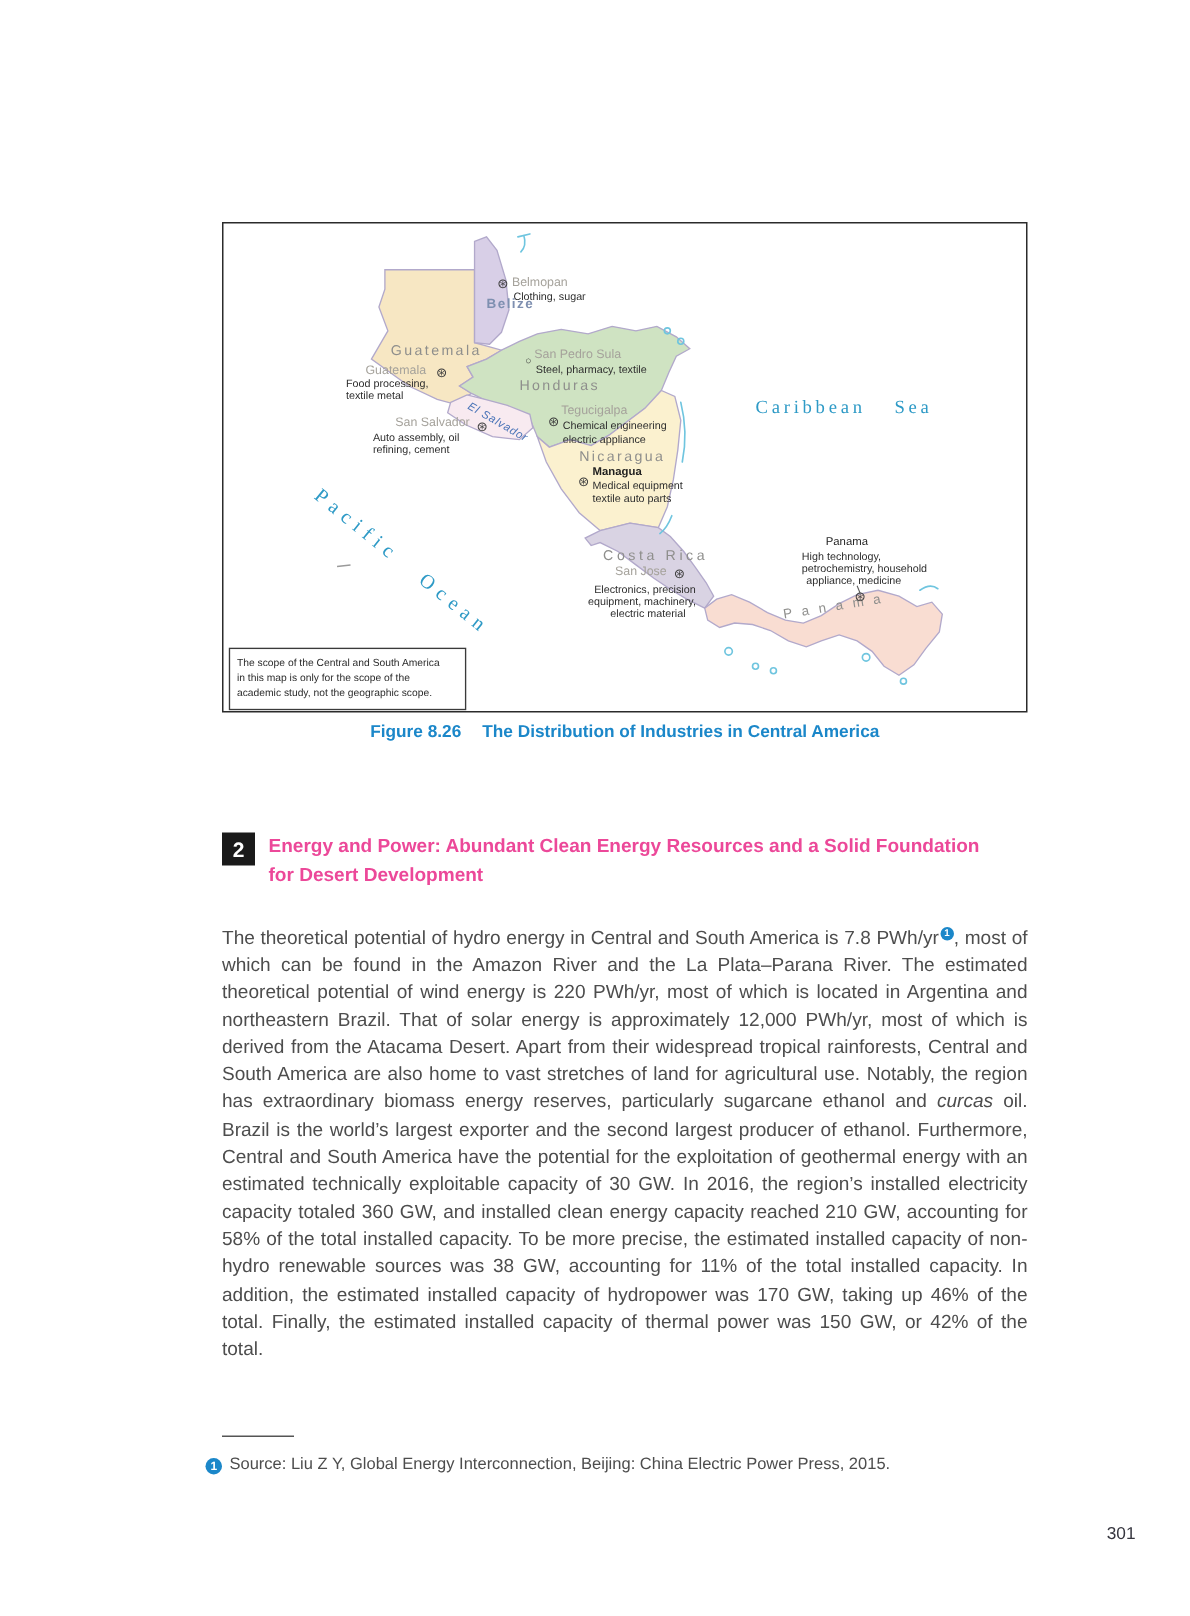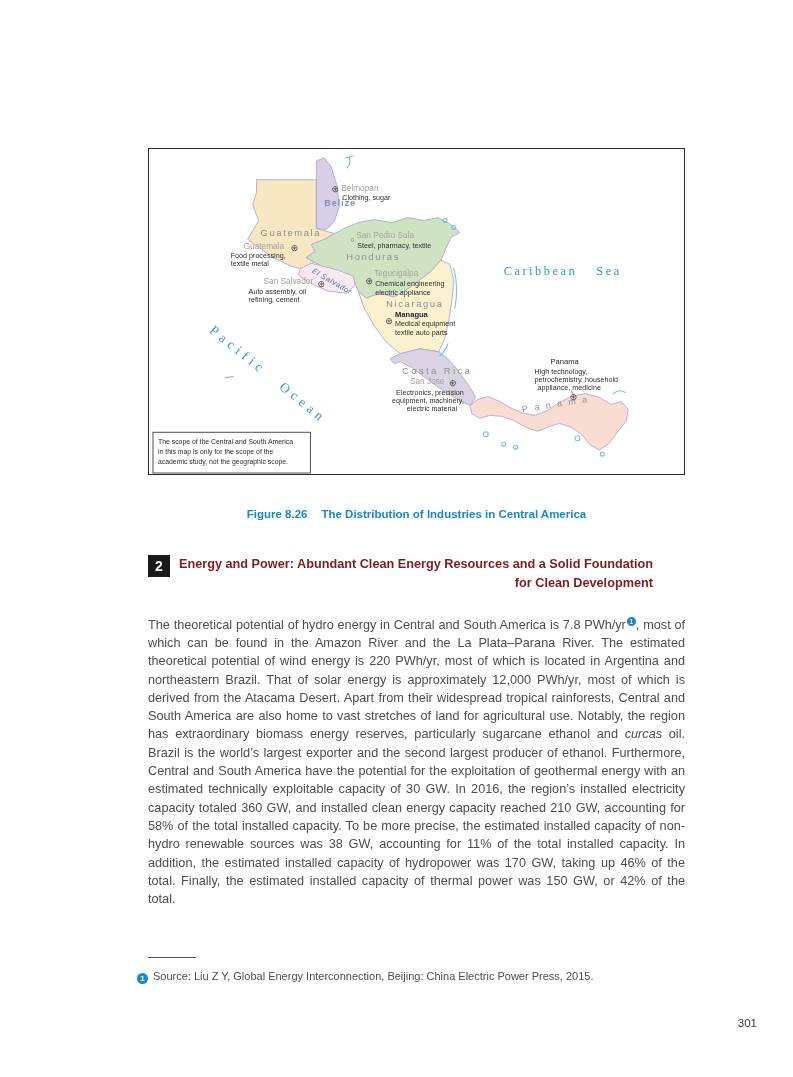--- a/index.html
+++ b/index.html
@@ -28,31 +28,31 @@
   .marker{fill:#3c3c3c;font-size:9px;text-anchor:middle;}
   .marker.small{font-size:7px;}
   .sea-label{fill:#2e9ac6;font-family:"Liberation Serif",serif;font-size:12.5px;letter-spacing:2.5px;}
   .sea-label.pacific{font-size:13.5px;letter-spacing:4.5px;}
   .note-rect{fill:#ffffff;stroke:#3a3a3a;stroke-width:0.9;}
   .note-text{fill:#2b2b2b;font-size:6.9px;}
   .leader{stroke:#555;stroke-width:0.7;}
   .dash{stroke:#9a9a9a;stroke-width:1;}
   
   .caption{
-    position:absolute;left:148px;top:508px;width:537px;text-align:center;
+    position:absolute;left:148px;top:482px;width:537px;text-align:center;
     color:#1b87c9;font-weight:bold;font-size:11.5px;
   }
   .caption .cap-label{margin-right:14px;}
   
   .section-head{position:absolute;left:148px;top:555px;width:552px;display:flex;gap:9px;}
   .section-num{
     flex:0 0 22px;width:22px;height:22px;background:#1a1a1a;color:#ffffff;
     font-weight:bold;font-size:14px;display:flex;align-items:center;justify-content:center;
   }
-  .section-title{font-weight:bold;font-size:12.7px;line-height:19px;color:#7f1d1d;white-space:nowrap;text-align:right;}
+  .section-title{font-weight:bold;font-size:12.7px;line-height:19px;color:#ec4899;white-space:nowrap;}
   
   .body-para{
     position:absolute;left:148px;top:603px;width:537px;
     font-size:12.7px;line-height:18.3px;color:#4d4d4d;text-align:justify;
   }
   .fn-badge{
     display:inline-block;width:9px;height:9px;border-radius:50%;background:#1b87c9;
     color:#fff;font-size:6.5px;line-height:9px;text-align:center;vertical-align:5px;
     font-weight:bold;font-style:normal;margin-left:1px;
   }
@@ -178,21 +178,21 @@
 </div>
 
 <div class="caption">
   <span class="cap-label">Figure 8.26</span><span>The Distribution of Industries in Central America</span>
 </div>
 
 <div class="section-head">
   <div class="section-num">2</div>
   <div class="section-title">
     <div>Energy and Power: Abundant Clean Energy Resources and a Solid Foundation</div>
-    <div>for Clean Development</div>
+    <div>for Desert Development</div>
   </div>
 </div>
 
 <p class="body-para"><span>The theoretical potential of hydro energy in Central and South America is 7.8 PWh/yr</span><sup class="fn-badge">1</sup><span>, most of which can be found in the Amazon River and the La Plata–Parana River. The estimated theoretical potential of wind energy is 220 PWh/yr, most of which is located in Argentina and northeastern Brazil. That of solar energy is approximately 12,000 PWh/yr, most of which is derived from the Atacama Desert. Apart from their widespread tropical rainforests, Central and South America are also home to vast stretches of land for agricultural use. Notably, the region has extraordinary biomass energy reserves, particularly sugarcane ethanol and </span><i>curcas</i><span> oil. Brazil is the world’s largest exporter and the second largest producer of ethanol. Furthermore, Central and South America have the potential for the exploitation of geothermal energy with an estimated technically exploitable capacity of 30 GW. In 2016, the region’s installed electricity capacity totaled 360 GW, and installed clean energy capacity reached 210 GW, accounting for 58% of the total installed capacity. To be more precise, the estimated installed capacity of non-hydro renewable sources was 38 GW, accounting for 11% of the total installed capacity. In addition, the estimated installed capacity of hydropower was 170 GW, taking up 46% of the total. Finally, the estimated installed capacity of thermal power was 150 GW, or 42% of the total.</span></p>
 
 <div class="footnote-rule"></div>
 <div class="footnote">
   <span class="fn-circle">1</span><span>Source: Liu Z Y, Global Energy Interconnection, Beijing: China Electric Power Press, 2015.</span>
 </div>
 

